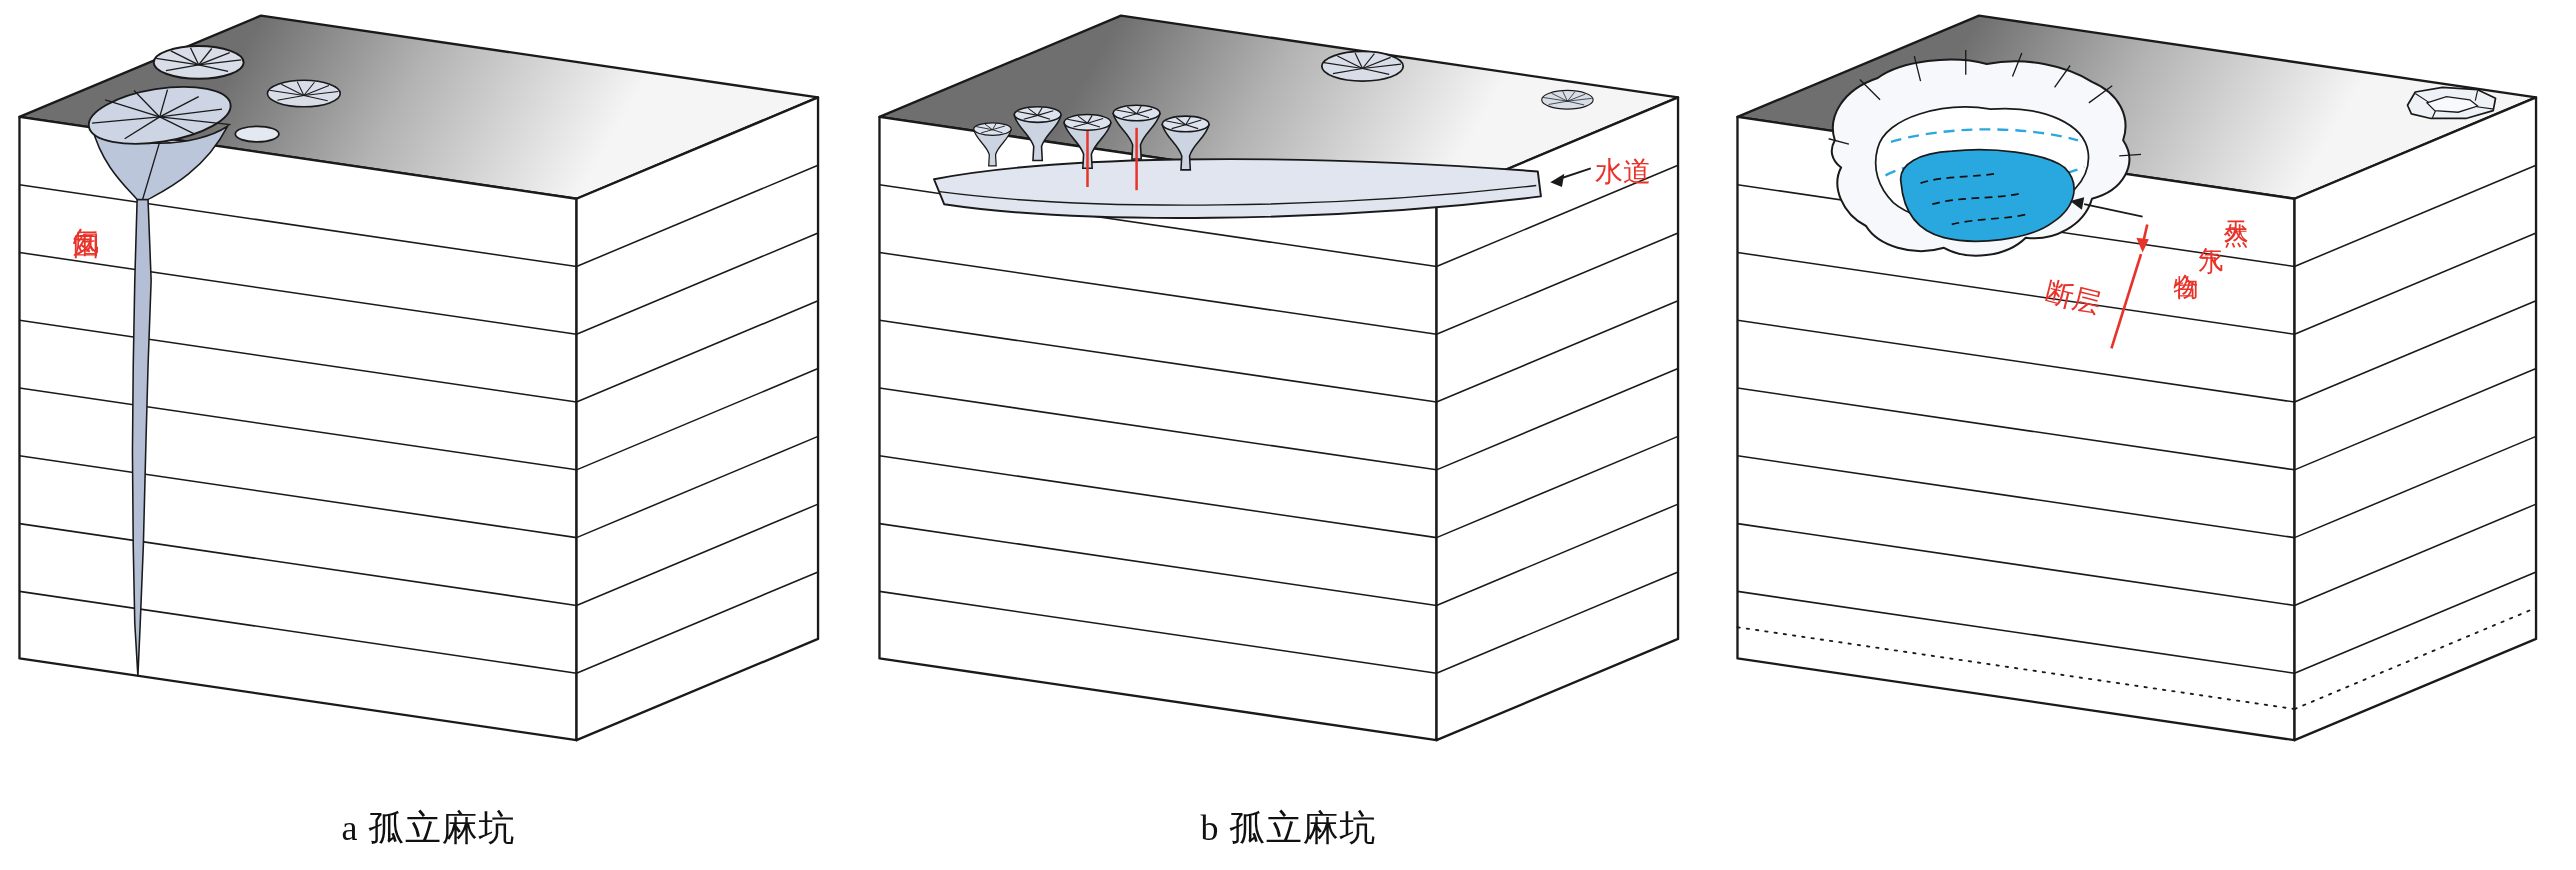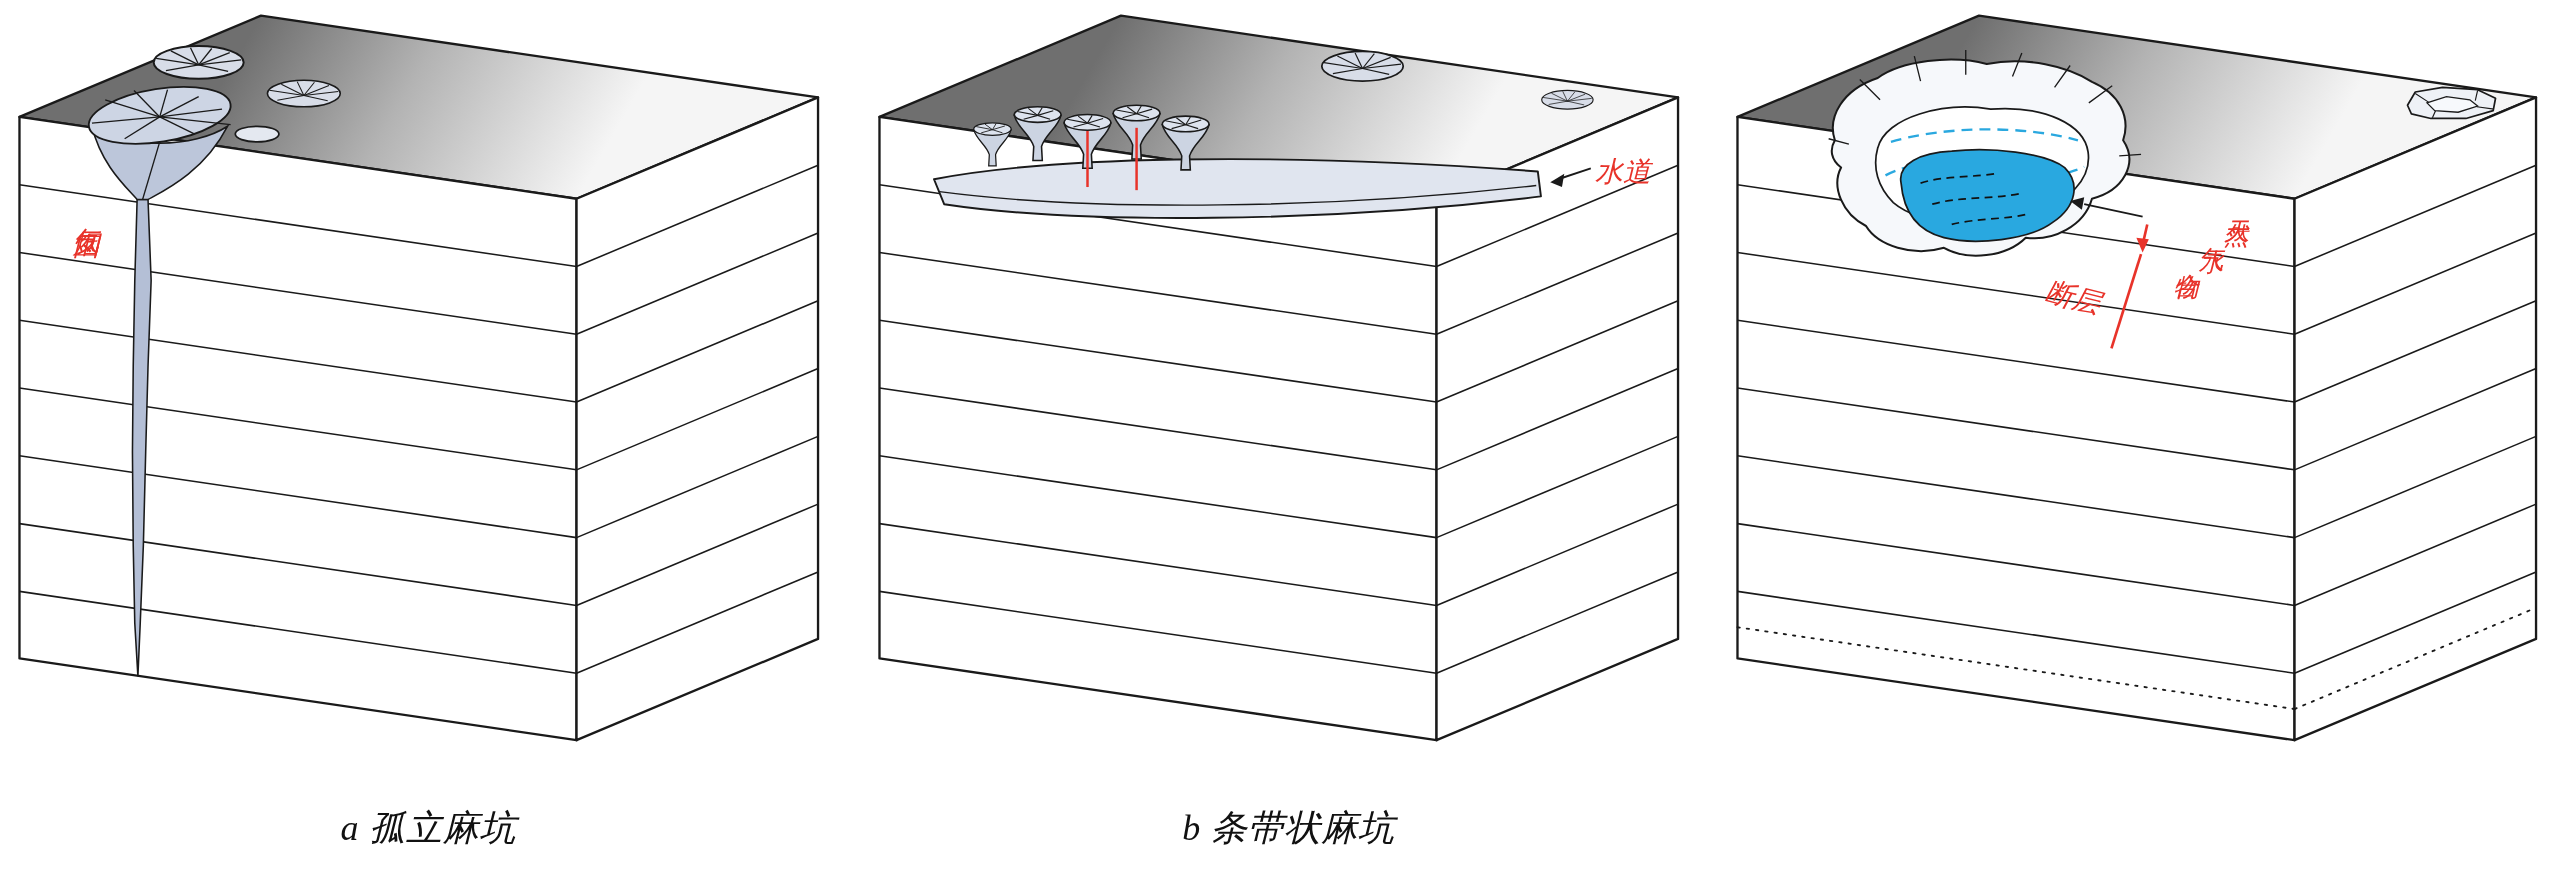--- a/index.html
+++ b/index.html
@@ -1,20 +1,20 @@
 <!DOCTYPE html>
 <html style="font-size:12.5px"><head>
 <meta charset="utf-8">
 <style>
   html,body{margin:0;padding:0;background:#ffffff;}
   .canvas{
     position:relative;width:2576px;height:870px;background:#ffffff;
     font-family:"Liberation Serif","DejaVu Serif",serif;overflow:hidden;
   }
-  .panel{position:absolute;top:0;width:857px;height:870px;font-style:italic;}
+  .panel{position:absolute;top:0;width:857px;height:870px;}
   .panel svg{position:absolute;top:0;left:0;}
   .vlabel{
     position:absolute;writing-mode:vertical-rl;text-orientation:upright;
     color:#e8332a;font-size:26.5px;line-height:1.02;letter-spacing:2.3px;white-space:nowrap;
   }
   .hlabel{position:absolute;color:#e8332a;font-size:28px;white-space:nowrap;}
   .caption{
     position:absolute;top:804px;left:0;width:100%;text-align:center;
     font-size:36px;color:#111111;letter-spacing:0.8px;
   }
@@ -146,21 +146,21 @@
       <use href="#crater" transform="translate(908,128) scale(0.6)"></use>
 
       <g>
         <line x1="938" y1="216" x2="896" y2="230" stroke="#1a1a1a" stroke-width="2.4"></line>
         <path d="M886,234 L904,223 L901,240 Z" fill="#1a1a1a"></path>
       </g>
     </svg>
 
     <div class="hlabel" style="left:735px;top:153px">水道</div>
 
-    <div class="caption">b 条带状麻坑</div>
+    <div class="caption">b 孤立麻坑</div>
   </section>
 
   <section class="panel" style="left:1718px">
     <svg width="857" height="787" viewBox="0 0 1100 1010">
       <use href="#cubeBase"></use>
 
       <g stroke="#1a1a1a" stroke-width="2.4" stroke-dasharray="3 9" stroke-linecap="round">
         <line x1="25" y1="805" x2="740" y2="910"></line>
         <line x1="740" y1="910" x2="1050" y2="780"></line>
       </g>

